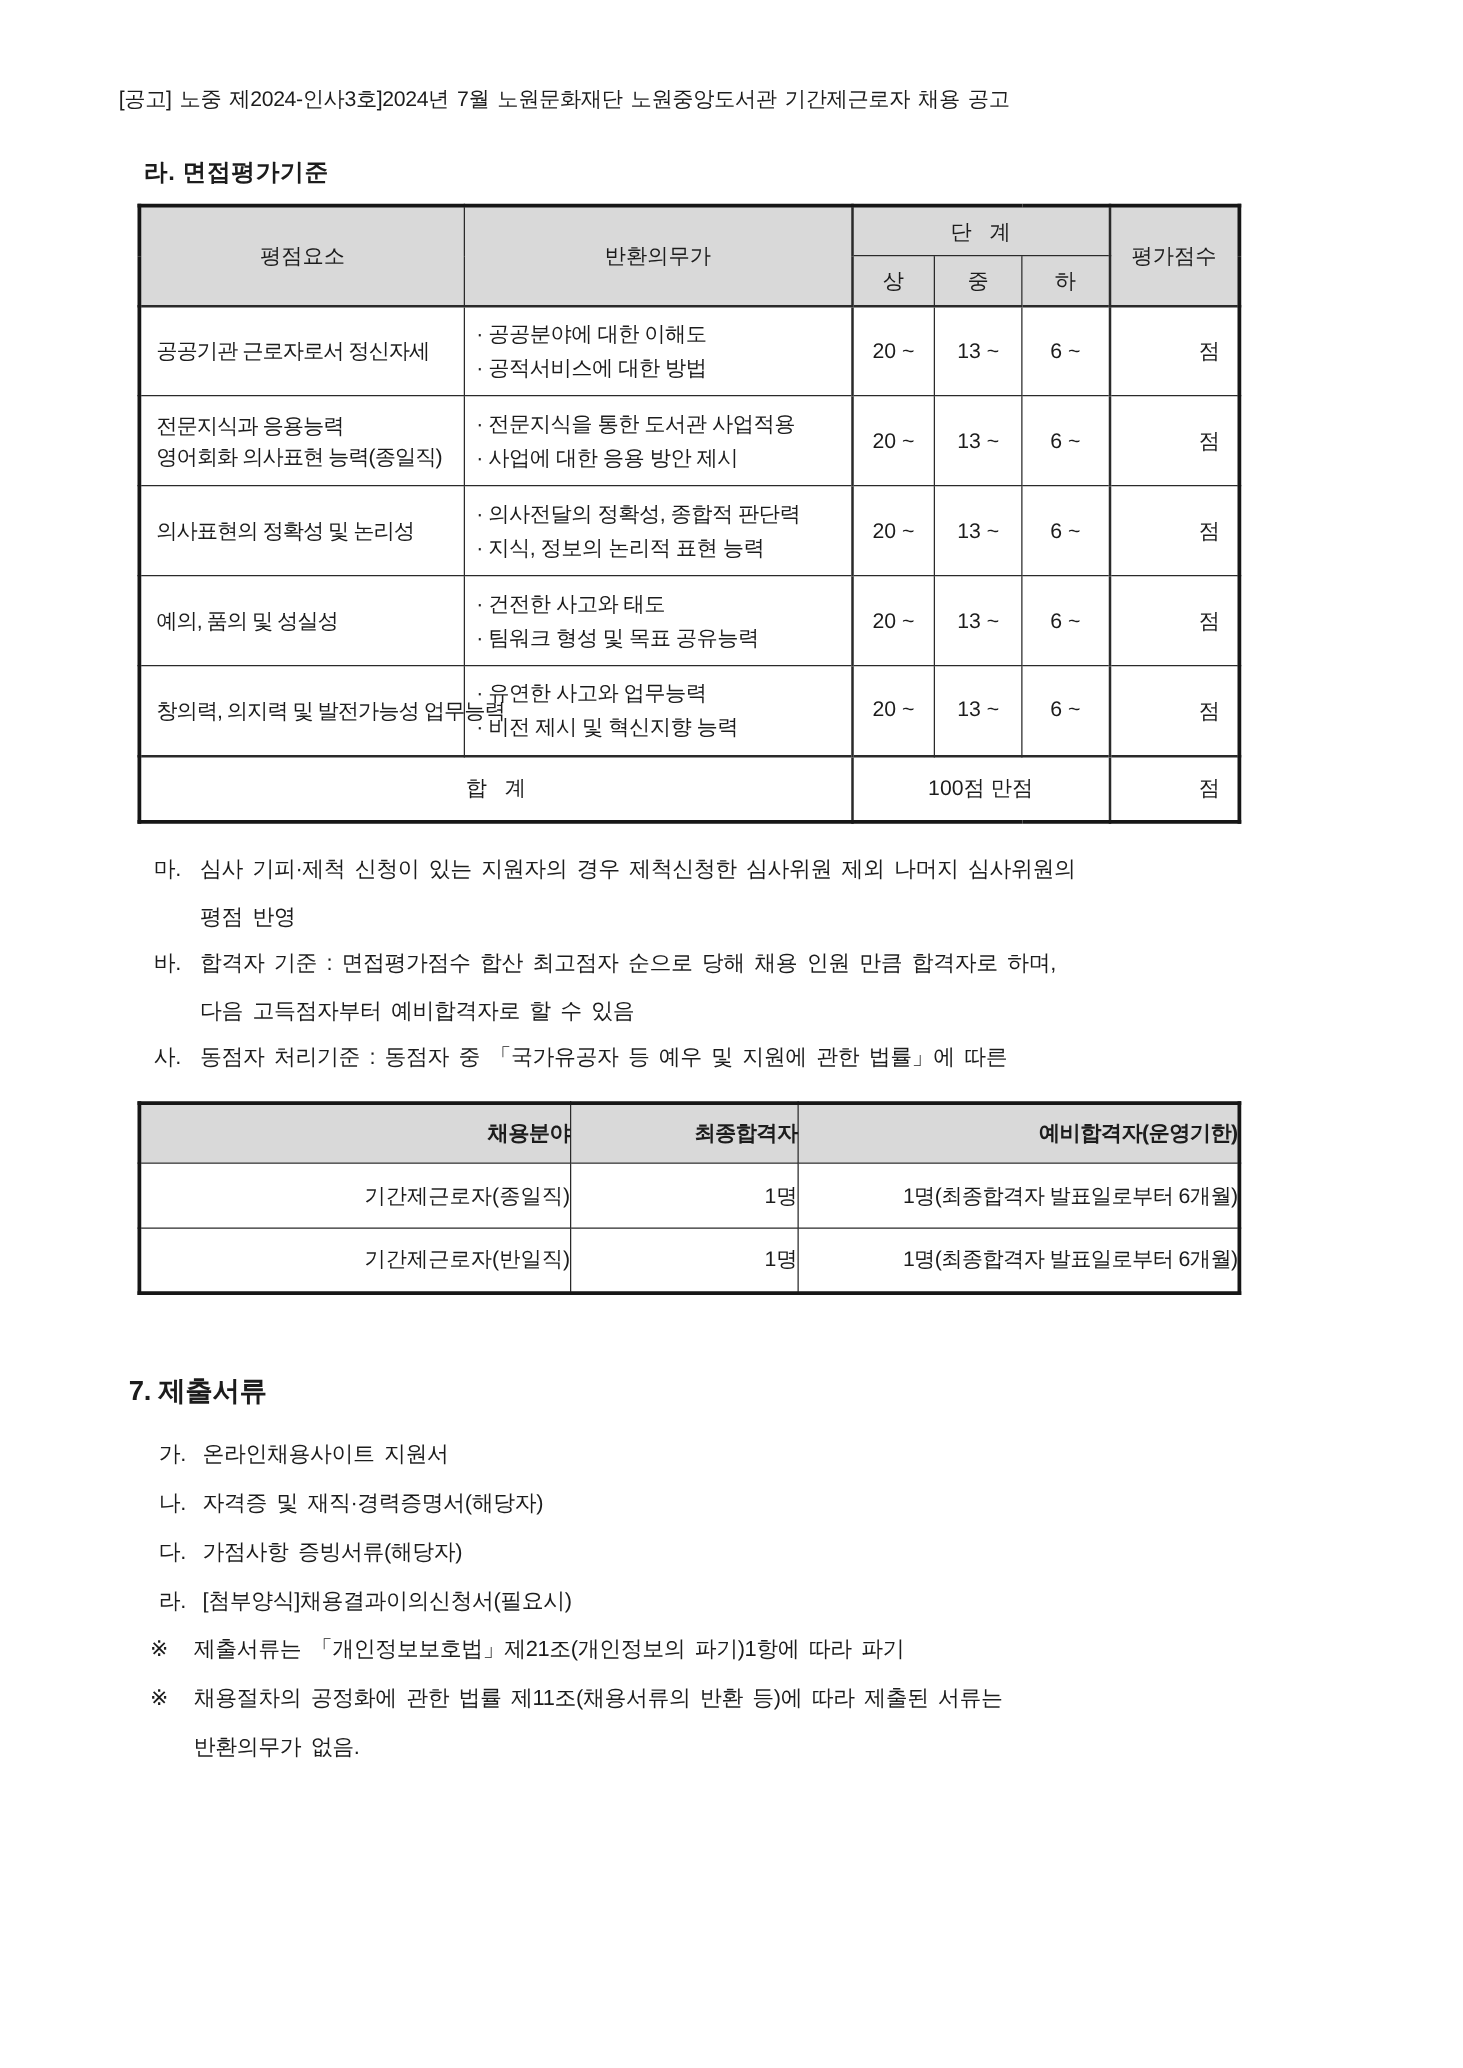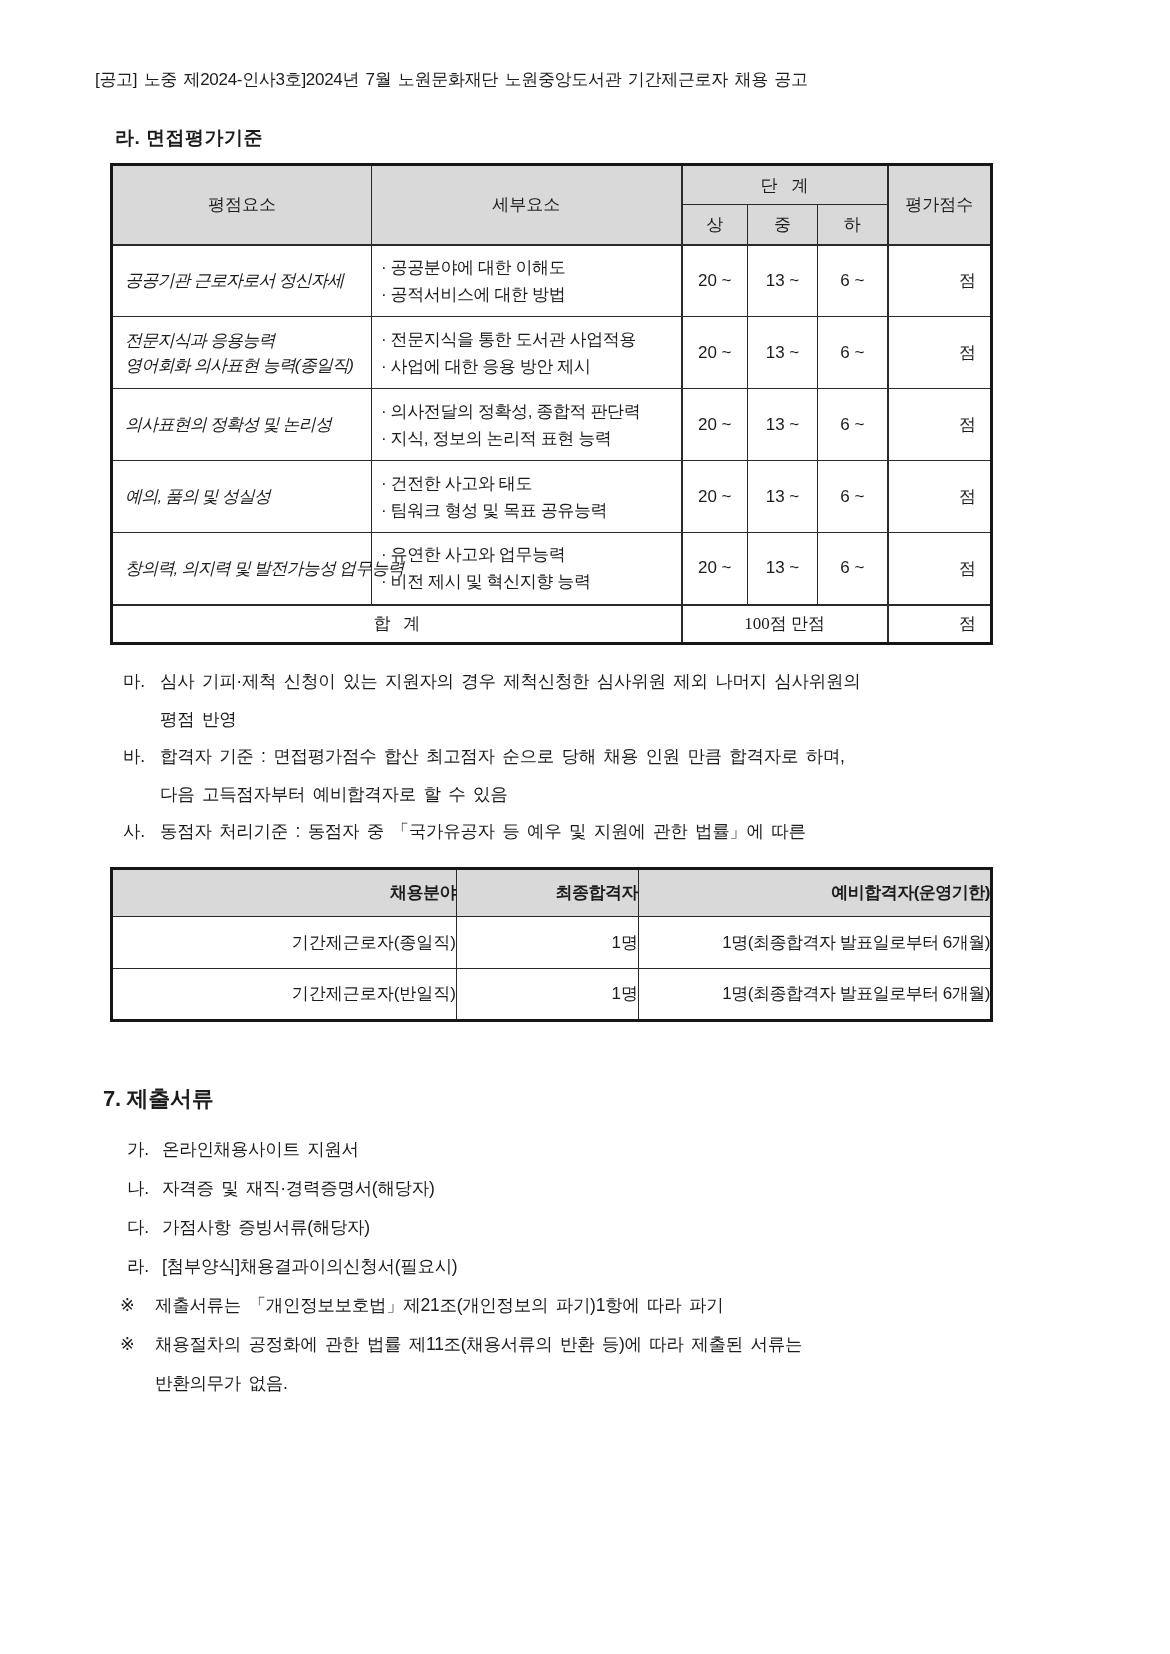--- a/index.html
+++ b/index.html
@@ -22,26 +22,26 @@
   .tbl1 th, .tbl1 td { border: 1px solid #2a2a2a; font-weight: normal; font-size: 17px; vertical-align: middle; }
   .tbl1 thead th { background: #d9d9d9; }
   .tbl1 .hrow1 { height: 40px; }
   .tbl1 .hrow2 { height: 40px; }
   .th-span { border-bottom-width: 2px !important; }
   .hrow2 th { border-bottom-width: 2px !important; }
   .v-thick { border-left-width: 2px !important; margin-left: 10px; }
   .pre { white-space: pre; }
   .tbl1 tbody tr.data-row { height: 72px; }
   .cell-factor { text-align: left; padding-left: 12px; font-size: 16px; letter-spacing: -0.8px; }
-  .cell-factor div { white-space: nowrap; line-height: 25px; font-style: italic; }
+  .cell-factor div { white-space: nowrap; line-height: 25px; }
   .cell-detail { text-align: left; padding-left: 9px; font-size: 16.5px; letter-spacing: -0.4px; }
   .cell-detail div { white-space: nowrap; line-height: 27px; }
   .cell-stage { text-align: center; white-space: nowrap; }
   .cell-score { text-align: right; padding-right: 14px; }
-  .total-row { height: 39px; font-family: Liberation Serif, serif; }
+  .total-row { height: 53px; }
   .total-row td { border-top-width: 2px !important; }
   .cell-total-label { text-align: center; }
   .cell-total-value { text-align: center; }
 
   
   .notes { margin: 18px 0 0 28px; font-size: 17.5px; letter-spacing: -0.3px; word-spacing: 3px; }
   .note { display: flex; }
   .note-label { flex: 0 0 37px; line-height: 37.5px; }
   .note-body { flex: 1; }
   .note-body div { line-height: 37.5px; white-space: nowrap; }
@@ -77,21 +77,21 @@
       <col style="width:260px">
         <col style="width:310px">
         <col style="width:66px">
         <col style="width:70px">
         <col style="width:70px">
         <col style="width:104px">
     </colgroup>
     <thead>
       <tr class="hrow1">
         <th rowspan="2" class="th-span">평점요소</th>
-        <th rowspan="2" class="th-span">세부요소</th>
+        <th rowspan="2" class="th-span">반환의무가</th>
         <th colspan="3" class="pre v-thick">단   계</th>
         <th rowspan="2" class="th-span v-thick">평가점수</th>
       </tr>
       <tr class="hrow2">
         <th class="v-thick">상</th>
         <th>중</th>
         <th>하</th>
       </tr>
     </thead>
     <tbody>

